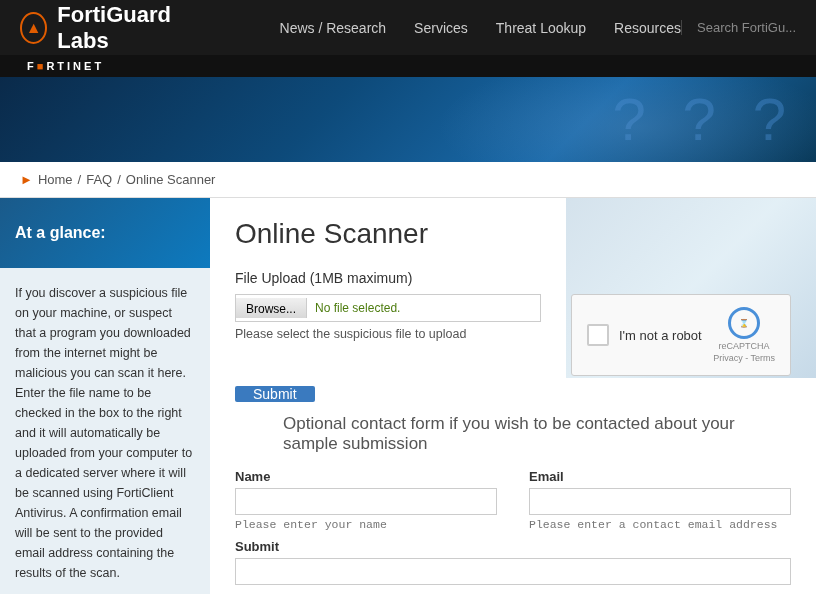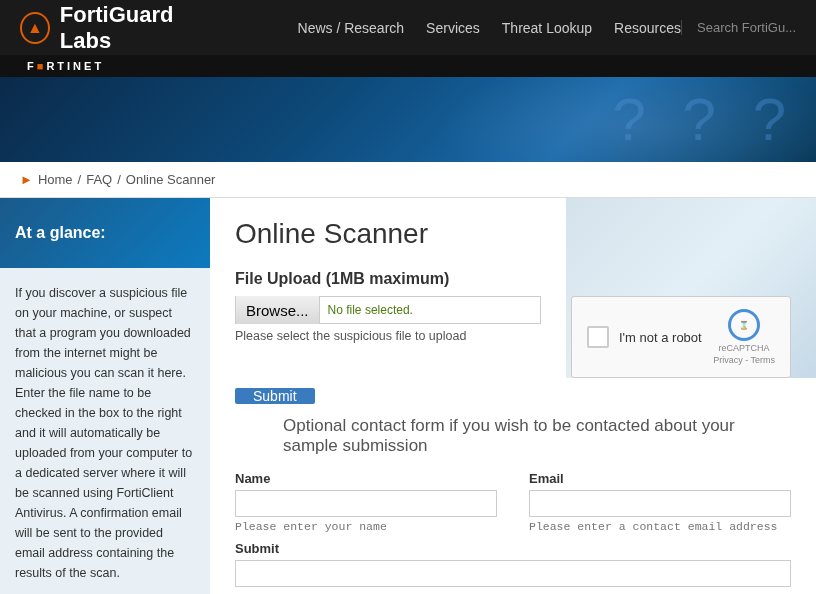--- a/index.html
+++ b/index.html
@@ -26,21 +26,21 @@
       width: 32px;
       height: 32px;
       border: 2px solid #e05c00;
       border-radius: 50%;
       display: flex;
       align-items: center;
       justify-content: center;
       color: #e05c00;
       font-size: 16px;
     }
-    nav { display: flex; align-items: center; gap: 22px; flex: 1; }
+    nav { display: flex; align-items: center; gap: 28px; flex: 1; }
     nav a {
       color: #ccc;
       text-decoration: none;
       font-size: 14px;
       white-space: nowrap;
     }
     .search-area {
       color: #888;
       font-size: 13px;
       border-left: 1px solid #444;
@@ -130,22 +130,22 @@
 
     h1.page-title {
       font-size: 28px;
       font-weight: normal;
       color: #333;
       margin-bottom: 20px;
     }
 
     
     .section-label {
-      font-size: 16px;
-      font-weight: bold;
+      font-size: 14px;
+      font-weight: normal;
       color: #333;
       margin-bottom: 8px;
     }
 
     .file-upload-row {
       display: flex;
       align-items: flex-start;
       gap: 30px;
       margin-bottom: 10px;
     }
@@ -159,23 +159,23 @@
       background: #fff;
       height: 28px;
       margin-bottom: 5px;
     }
 
     .browse-btn {
       background: linear-gradient(to bottom, #f0f0f0, #d8d8d8);
       border: none;
       border-right: 1px solid #ccc;
       padding: 4px 10px;
-      font-size: 15px;
+      font-size: 12px;
       cursor: pointer;
-      height: 28px;
+      height: 20px;
       white-space: nowrap;
     }
 
     .file-name-display {
       padding: 4px 8px;
       font-size: 12px;
       color: #4d7c0f;
       flex: 1;
     }
 

